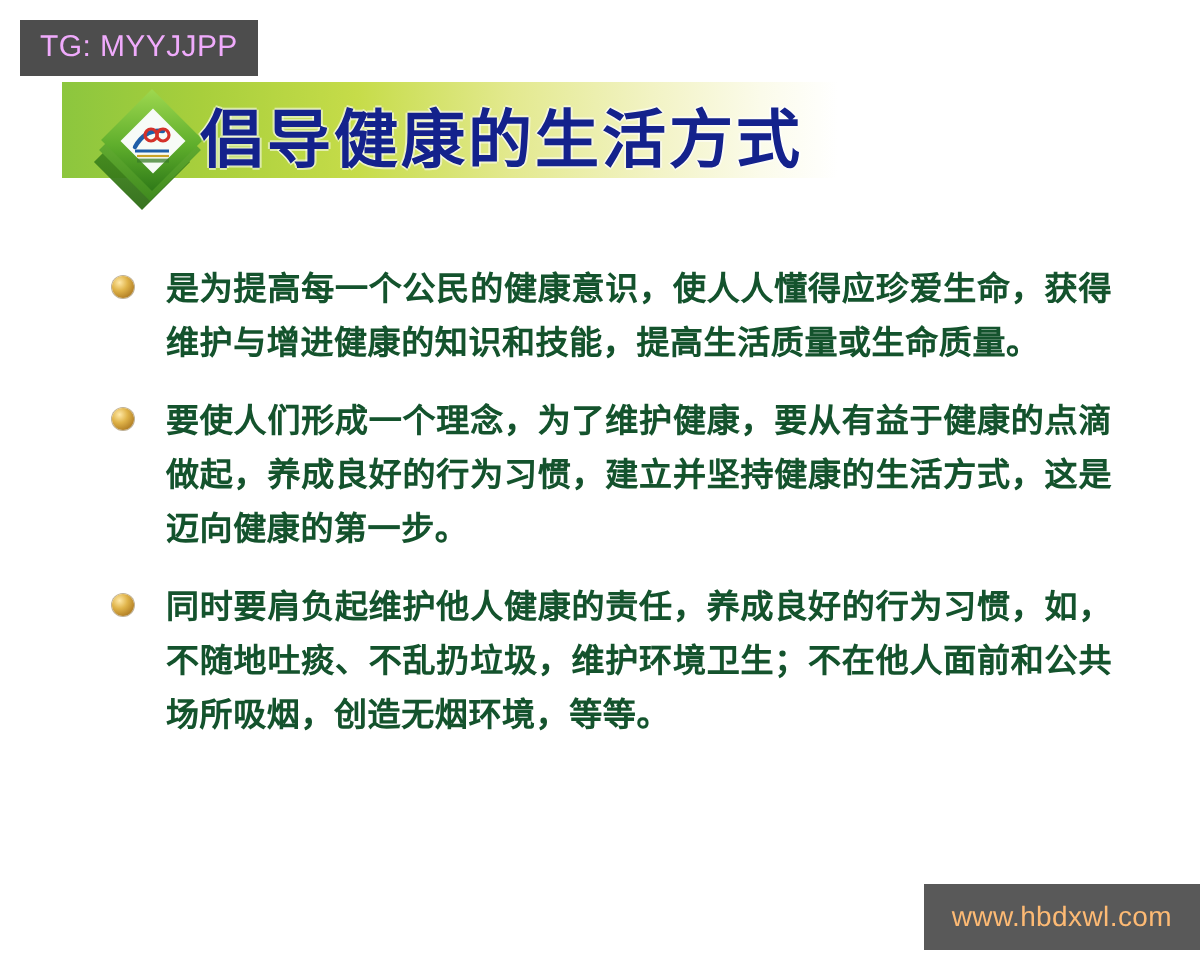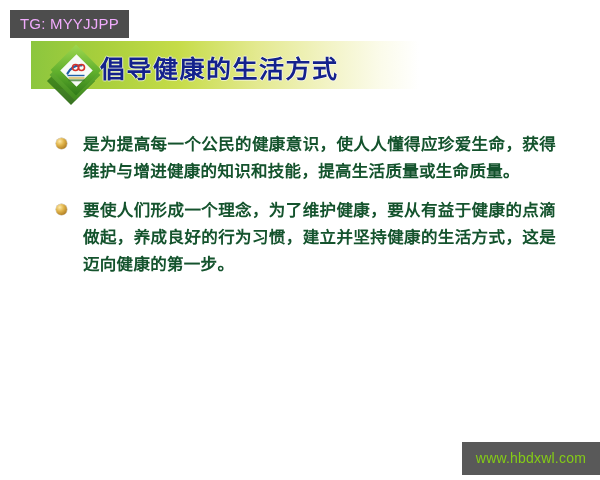--- a/index.html
+++ b/index.html
@@ -58,21 +58,21 @@
   }
 
   .header-title {
     position: absolute;
     left: 100px;
     top: 50px;
     height: 34px;
     display: flex;
     align-items: center;
     font-family: "DejaVu Sans", "Liberation Sans", sans-serif;
-    font-size: 25px;
+    font-size: 32px;
     font-weight: bold;
     color: #14228c;
     letter-spacing: 1.5px;
     text-shadow:
        1px 0 0 rgba(255,255,255,0.55),
       -1px 0 0 rgba(255,255,255,0.55),
        0 1px 0 rgba(255,255,255,0.55),
        0 -1px 0 rgba(255,255,255,0.55);
     white-space: nowrap;
     z-index: 25;
@@ -130,21 +130,21 @@
     text-align: justify;
     text-justify: inter-character;
   }
 
   
   .watermark {
     position: absolute;
     right: 0;
     bottom: 5px;
     background: #595959;
-    color: #84cc16;
+    color: #fdba74;
     font-size: 14px;
     line-height: 1;
     padding: 9px 14px 10px 14px;
     letter-spacing: 0.2px;
     white-space: nowrap;
     z-index: 40;
     font-family: "Liberation Sans", "DejaVu Sans", sans-serif;
   }
 </style>
 </head>
@@ -200,18 +200,22 @@
     <div class="bullet-row">
       <span class="bullet-marker"></span>
       <span class="bullet-text">是为提高每一个公民的健康意识，使人人懂得应珍爱生命，获得维护与增进健康的知识和技能，提高生活质量或生命质量。</span>
     </div>
 
     <div class="bullet-row">
       <span class="bullet-marker"></span>
       <span class="bullet-text">要使人们形成一个理念，为了维护健康，要从有益于健康的点滴做起，养成良好的行为习惯，建立并坚持健康的生活方式，这是迈向健康的第一步。</span>
     </div>
 
+    <div class="bullet-row">
+      <span class="bullet-marker"></span>
+      <span class="bullet-text">同时要肩负起维护他人健康的责任，养成良好的行为习惯，如，不随地吐痰、不乱扔垃圾，维护环境卫生；不在他人面前和公共场所吸烟，创造无烟环境，等等。</span>
+    </div>
 
   </div>
 
   <div class="watermark">www.hbdxwl.com</div>
 
 </div>
 
 </body></html>

